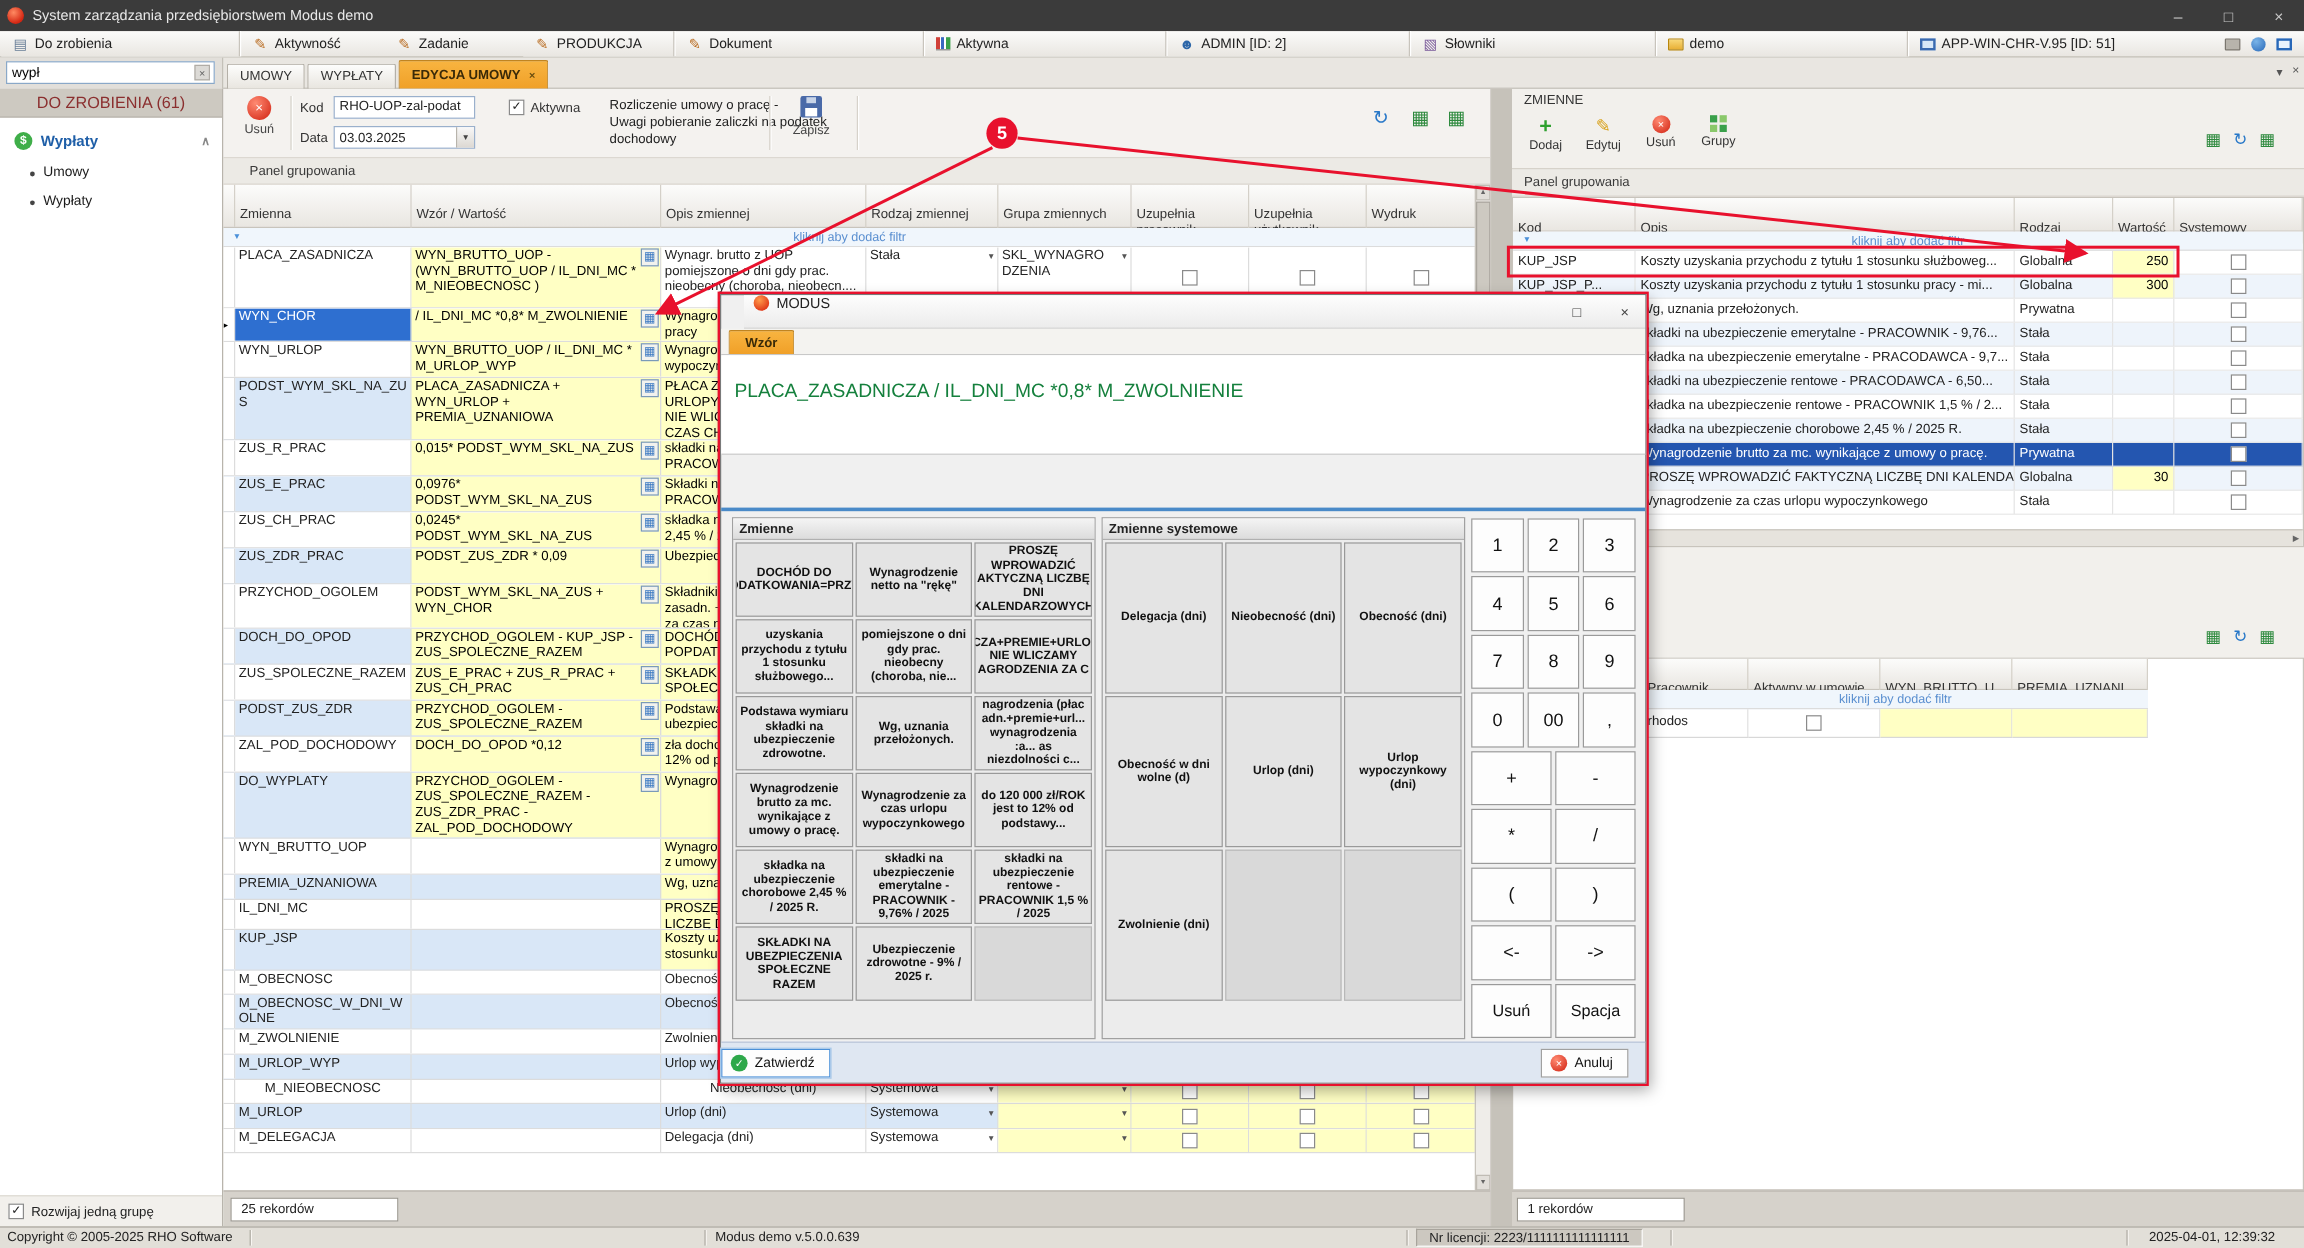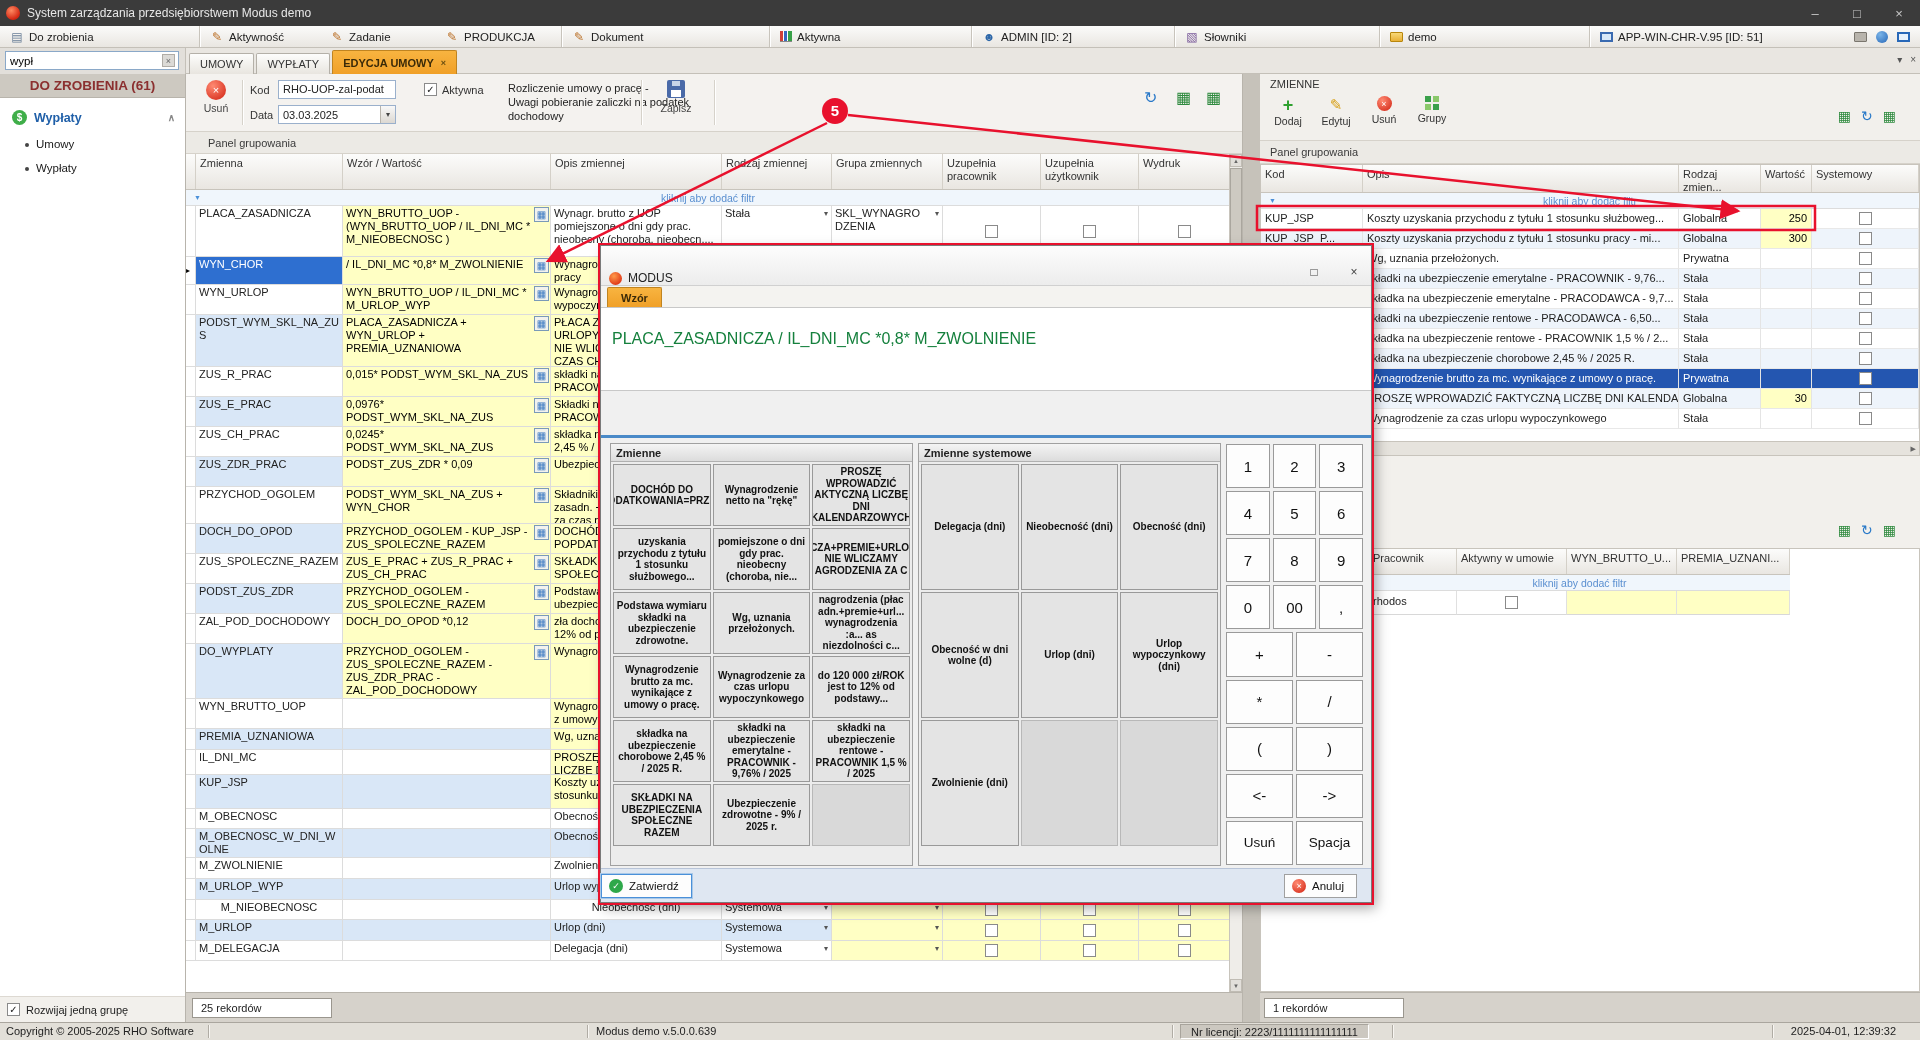--- a/index.html
+++ b/index.html
@@ -42,21 +42,21 @@
   .search-input { width:100%; height:19px; border:1px solid #8aa8c8; background:#fff; font-family:"Liberation Sans",sans-serif; font-size:11.5px; padding:0 18px 0 4px; }
   .search-clear { position:absolute; right:10px; top:6px; width:13px; height:13px; background:#dcdad6; border:1px solid #b0aca6; color:#666; font-size:9px; display:flex; align-items:center; justify-content:center; }
   .tabstrip { position:absolute; left:186px; top:0; right:36px; height:26px; display:flex; align-items:flex-end; padding-left:3px; overflow:hidden; }
   .tab { height:21px; padding:0 10px; margin-right:2px; display:flex; align-items:center; gap:7px; background:linear-gradient(#fdfdfc,#e8e5df); border:1px solid #b4b0a8; border-bottom:none; border-radius:2px 2px 0 0; font-size:11px; color:#333; white-space:nowrap; }
   .tab.active { height:24px; background:linear-gradient(#f8b440,#f0a028); border-color:#c08420; color:#3a2a08; font-weight:bold; }
   .tab-close { font-size:9px; color:#6a4e10; }
   .strip-right { position:absolute; right:4px; top:6px; display:flex; gap:8px; color:#555; font-size:10px; }
 
   
   .sidebar { position:absolute; left:0; top:74px; width:186px; bottom:18px; background:#fff; border-right:1px solid #b8b4ac; z-index:1; }
-  .todo-header { height:24px; background:#cdc9c1; border-bottom:1px solid #b8b4ac; display:flex; align-items:center; justify-content:center; color:#8b2f2f; font-weight:bold; font-size:13.5px; }
+  .todo-header { height:24px; background:#cdc9c1; border-bottom:1px solid #b8b4ac; display:flex; align-items:center; justify-content:center; color:#8b2f2f; font-weight:normal; font-size:13.5px; }
   .side-group-header { display:flex; align-items:center; gap:7px; padding:12px 10px 7px 12px; color:#1f5fa8; font-weight:bold; font-size:12.5px; }
   .money-icon { width:15px; height:15px; border-radius:50%; background:#3fae49; color:#fff; font-size:10px; display:inline-flex; align-items:center; justify-content:center; }
   .money-icon::before { content:"$"; }
   .chev { margin-left:auto; color:#888; font-size:10px; }
   .side-item { position:relative; padding:6px 4px 6px 36px; font-size:11.5px; color:#1a1a1a; }
   .side-item::before { content:""; position:absolute; left:25px; top:11px; width:4px; height:4px; border-radius:50%; background:#444; }
   .sidebar-footer { position:absolute; left:0; right:0; bottom:0; height:26px; display:flex; align-items:center; gap:6px; padding:0 7px; background:#f2f0ec; border-top:1px solid #ddd9d2; }
 
   
   .cb { width:13px; height:13px; min-width:13px; border:1px solid #8a8a8a; background:#fff; display:inline-flex; align-items:center; justify-content:center; font-size:10px; color:#222; }
@@ -77,21 +77,21 @@
   .fh-combo { position:absolute; height:19px; background:#fff; border:1px solid #9ab0cc; display:flex; align-items:center; padding-left:4px; font-size:11px; }
   .combo-btn { margin-left:auto; width:15px; height:100%; background:linear-gradient(#f8f8f8,#dcd8d2); border-left:1px solid #b8b4ac; display:flex; align-items:center; justify-content:center; font-size:8px; color:#444; }
   .note { position:absolute; font-size:11px; line-height:14px; color:#222; }
   .hicon { position:absolute; top:14px; font-size:16px; }
   .hicon.g-refresh { color:#2878c8; }
   .hicon.g-grid { color:#2e8a3e; }
 
   .group-band { position:absolute; left:0; top:58px; width:100%; height:22px; background:#eceae5; border-bottom:1px solid #d6d2ca; display:flex; align-items:center; padding-left:22px; font-size:11px; color:#3a3a3a; }
 
   .grid-header { position:absolute; left:0; top:80px; width:1044px; height:36px; background:linear-gradient(#fcfcfb,#e9e6e1); border-bottom:1px solid #c8c4bc; display:flex; }
-  .gh-cell { border-right:1px solid #d4d0c8; padding:3px 4px; font-size:11px; color:#333; overflow:hidden; line-height:13px; }
+  .gh-cell { border-right:1px solid #d4d0c8; padding:19px 4px; font-size:11px; color:#333; overflow:hidden; line-height:13px; }
   .gh-cell.ind { width:10px; padding:0; }
 
   .filter-row { position:absolute; left:0; top:116px; width:1044px; height:16px; background:#f0f6fc; border-bottom:1px solid #dcdcdc; display:flex; align-items:center; justify-content:center; color:#5a8fd0; font-size:10.5px; }
   .funnel { position:absolute; left:8px; color:#4a90d9; font-size:7px; }
   .funnel::before { content:"▼"; }
 
   .t-body { position:absolute; left:0; top:132px; width:1044px; height:786px; background:#fff; overflow:hidden; }
   .t-row { display:flex; border-bottom:1px solid #dcdcdc; background:#fff; overflow:hidden; }
   .t-row.alt { background:#d9e7f7; }
   .t-row.sel .tc.nm, .t-row.sel .tc.op:not(.y), .t-row.sel .tc.rd, .t-row.sel .tc.gp:not(.y) { background:#2e6fd0; color:#fff; }
@@ -161,21 +161,21 @@
   .e-row { display:flex; }
   .ec { height:24px; padding:4px; font-size:11px; border-right:1px solid #e0e0e0; border-bottom:1px solid #d8d8d8; overflow:hidden; }
   .ec.p { width:88px; } .ec.a { width:110px; display:flex; align-items:center; justify-content:center; }
   .ec.y1 { width:110px; } .ec.y2 { width:113px; }
   .ec.y { background:#ffffc4; }
   .right-bottom { position:absolute; left:0; right:0; bottom:0; height:30px; background:#d6d2cb; border-top:1px solid #b8b4ac; }
   .right-bottom .rec-box { left:4px; }
 
   
   .modal { position:absolute; left:600px; top:245px; width:772px; height:658px; background:#f0f0f0; border:1px solid #7a7a7a; box-shadow:0 0 0 2px #e8112d, 4px 5px 12px rgba(0,0,0,.35); z-index:40; display:flex; flex-direction:column; }
-  .modal-title { height:40px; background:linear-gradient(#fdfdfd,#ececec); border-bottom:1px solid #d0d0d0; display:flex; align-items:flex-end; gap:6px; padding-left:8px; font-size:12px; color:#222; }
+  .modal-title { height:28px; background:linear-gradient(#fdfdfd,#ececec); border-bottom:1px solid #d0d0d0; display:flex; align-items:flex-start; gap:6px; padding-left:8px; font-size:12px; color:#222;margin-left:19px; }
   .modal-logo { width:13px; height:13px; border-radius:50%; background:radial-gradient(circle at 38% 32%, #ff9a4a, #e03818 75%); }
   .mwin-btn { width:34px; height:27px; display:flex; align-items:center; justify-content:center; color:#444; font-size:12px; }
   .modal-tabs { height:22px; background:#f4f3f0; border-bottom:1px solid #c8c8c8; display:flex; align-items:flex-end; padding-left:6px; }
   .modal-tab { height:20px; padding:0 13px; background:linear-gradient(#f8b440,#f0a028); border:1px solid #c08420; border-bottom:none; border-radius:2px 2px 0 0; display:flex; align-items:center; font-size:11px; font-weight:bold; color:#3a2a08; }
   .formula-box { height:83px; background:#fff; border-bottom:1px solid #c8c8c8; padding:22px 11px; font-size:16px; color:#15803d; }
   .mid-gap { height:44px; }
   .blue-line { height:3px; background:#4a8ac8; }
   .panels { flex:1; display:flex; gap:5px; padding:5px 8px 2px 9px; overflow:hidden; }
   .zpanel { width:303px; border:1px solid #a0a0a0; background:#ececec; display:flex; flex-direction:column; flex:none; }
   .zpanel-h { height:18px; background:linear-gradient(#f4f4f4,#dcdcdc); border-bottom:1px solid #b0b0b0; font-size:11px; font-weight:bold; color:#222; display:flex; align-items:center; padding-left:5px; }

